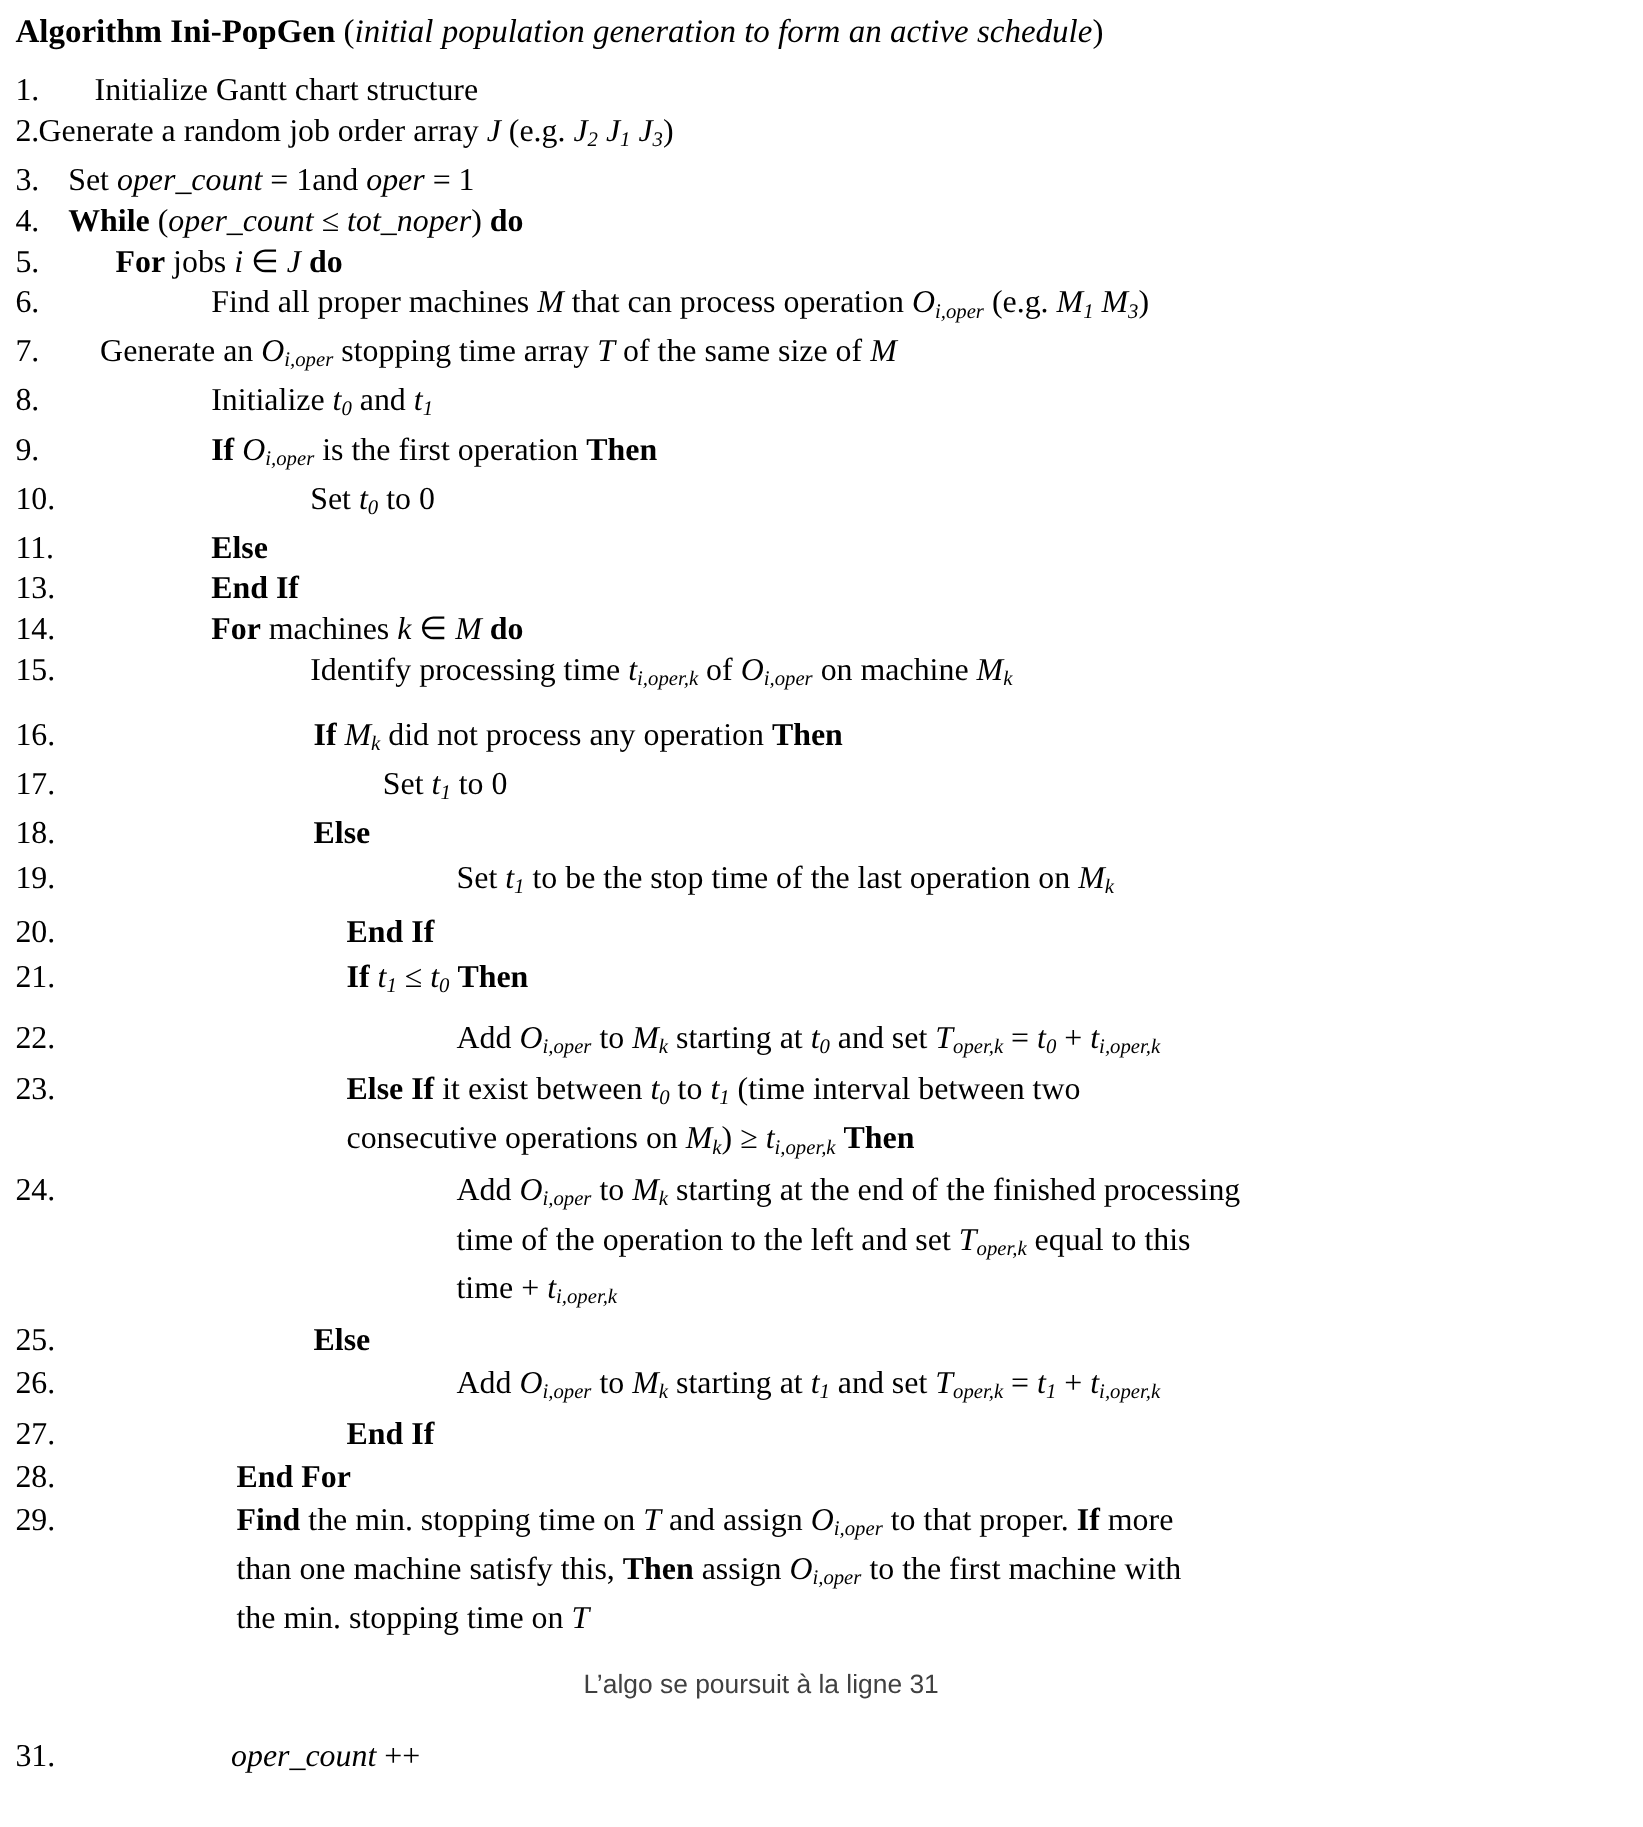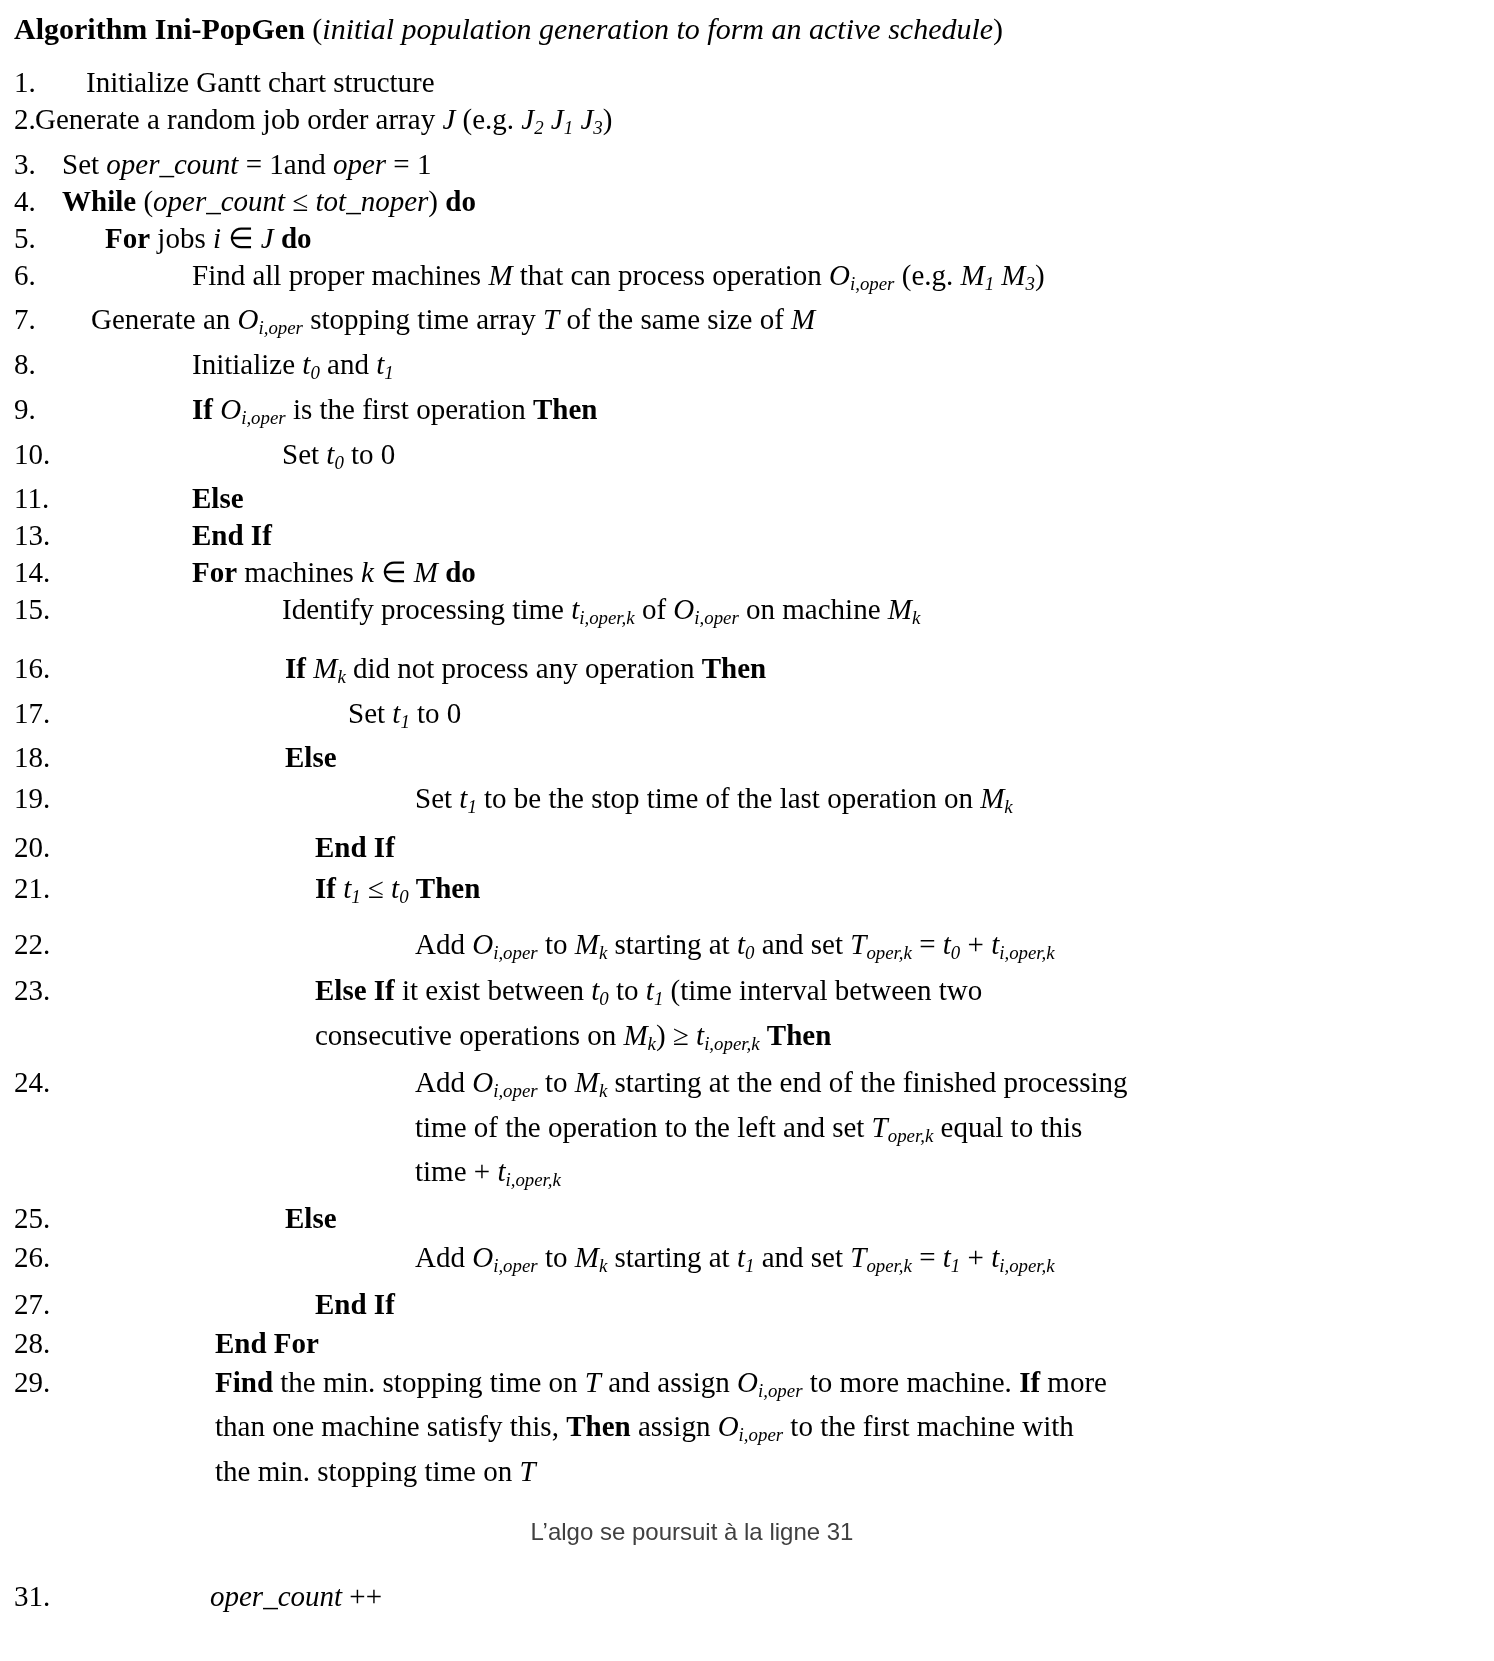--- a/index.html
+++ b/index.html
@@ -176,21 +176,21 @@
       <div class="algo-line" style="margin-top: 2px;">
         <span class="num">27.</span>
         <span class="txt" style="padding-left: 315px;"><span class="seg-b">End If</span></span>
       </div>
       <div class="algo-line" style="margin-top: 2px;">
         <span class="num">28.</span>
         <span class="txt" style="padding-left: 215px;"><span class="seg-b">End For</span></span>
       </div>
       <div class="algo-line" style="margin-top: 2px;">
         <span class="num">29.</span>
-        <span class="txt" style="padding-left: 215px;"><span class="seg-b">Find</span><span> the min. stopping time on </span><span class="seg-i">T</span><span> and assign </span><span class="seg-i">O</span><span class="seg-s">i,oper</span><span> to more machine. </span><span class="seg-b">If</span><span> more</span></span>
+        <span class="txt" style="padding-left: 215px;"><span class="seg-b">Find</span><span> the min. stopping time on </span><span class="seg-i">T</span><span> and assign </span><span class="seg-i">O</span><span class="seg-s">i,oper</span><span> to that proper. </span><span class="seg-b">If</span><span> more</span></span>
       </div>
       <div class="algo-line">
         <span class="num"></span>
         <span class="txt" style="padding-left: 215px;"><span>than one machine satisfy this, </span><span class="seg-b">Then</span><span> assign </span><span class="seg-i">O</span><span class="seg-s">i,oper</span><span> to the first machine with</span></span>
       </div>
       <div class="algo-line">
         <span class="num"></span>
         <span class="txt" style="padding-left: 215px;"><span>the min. stopping time on </span><span class="seg-i">T</span></span>
       </div>
     </div>

